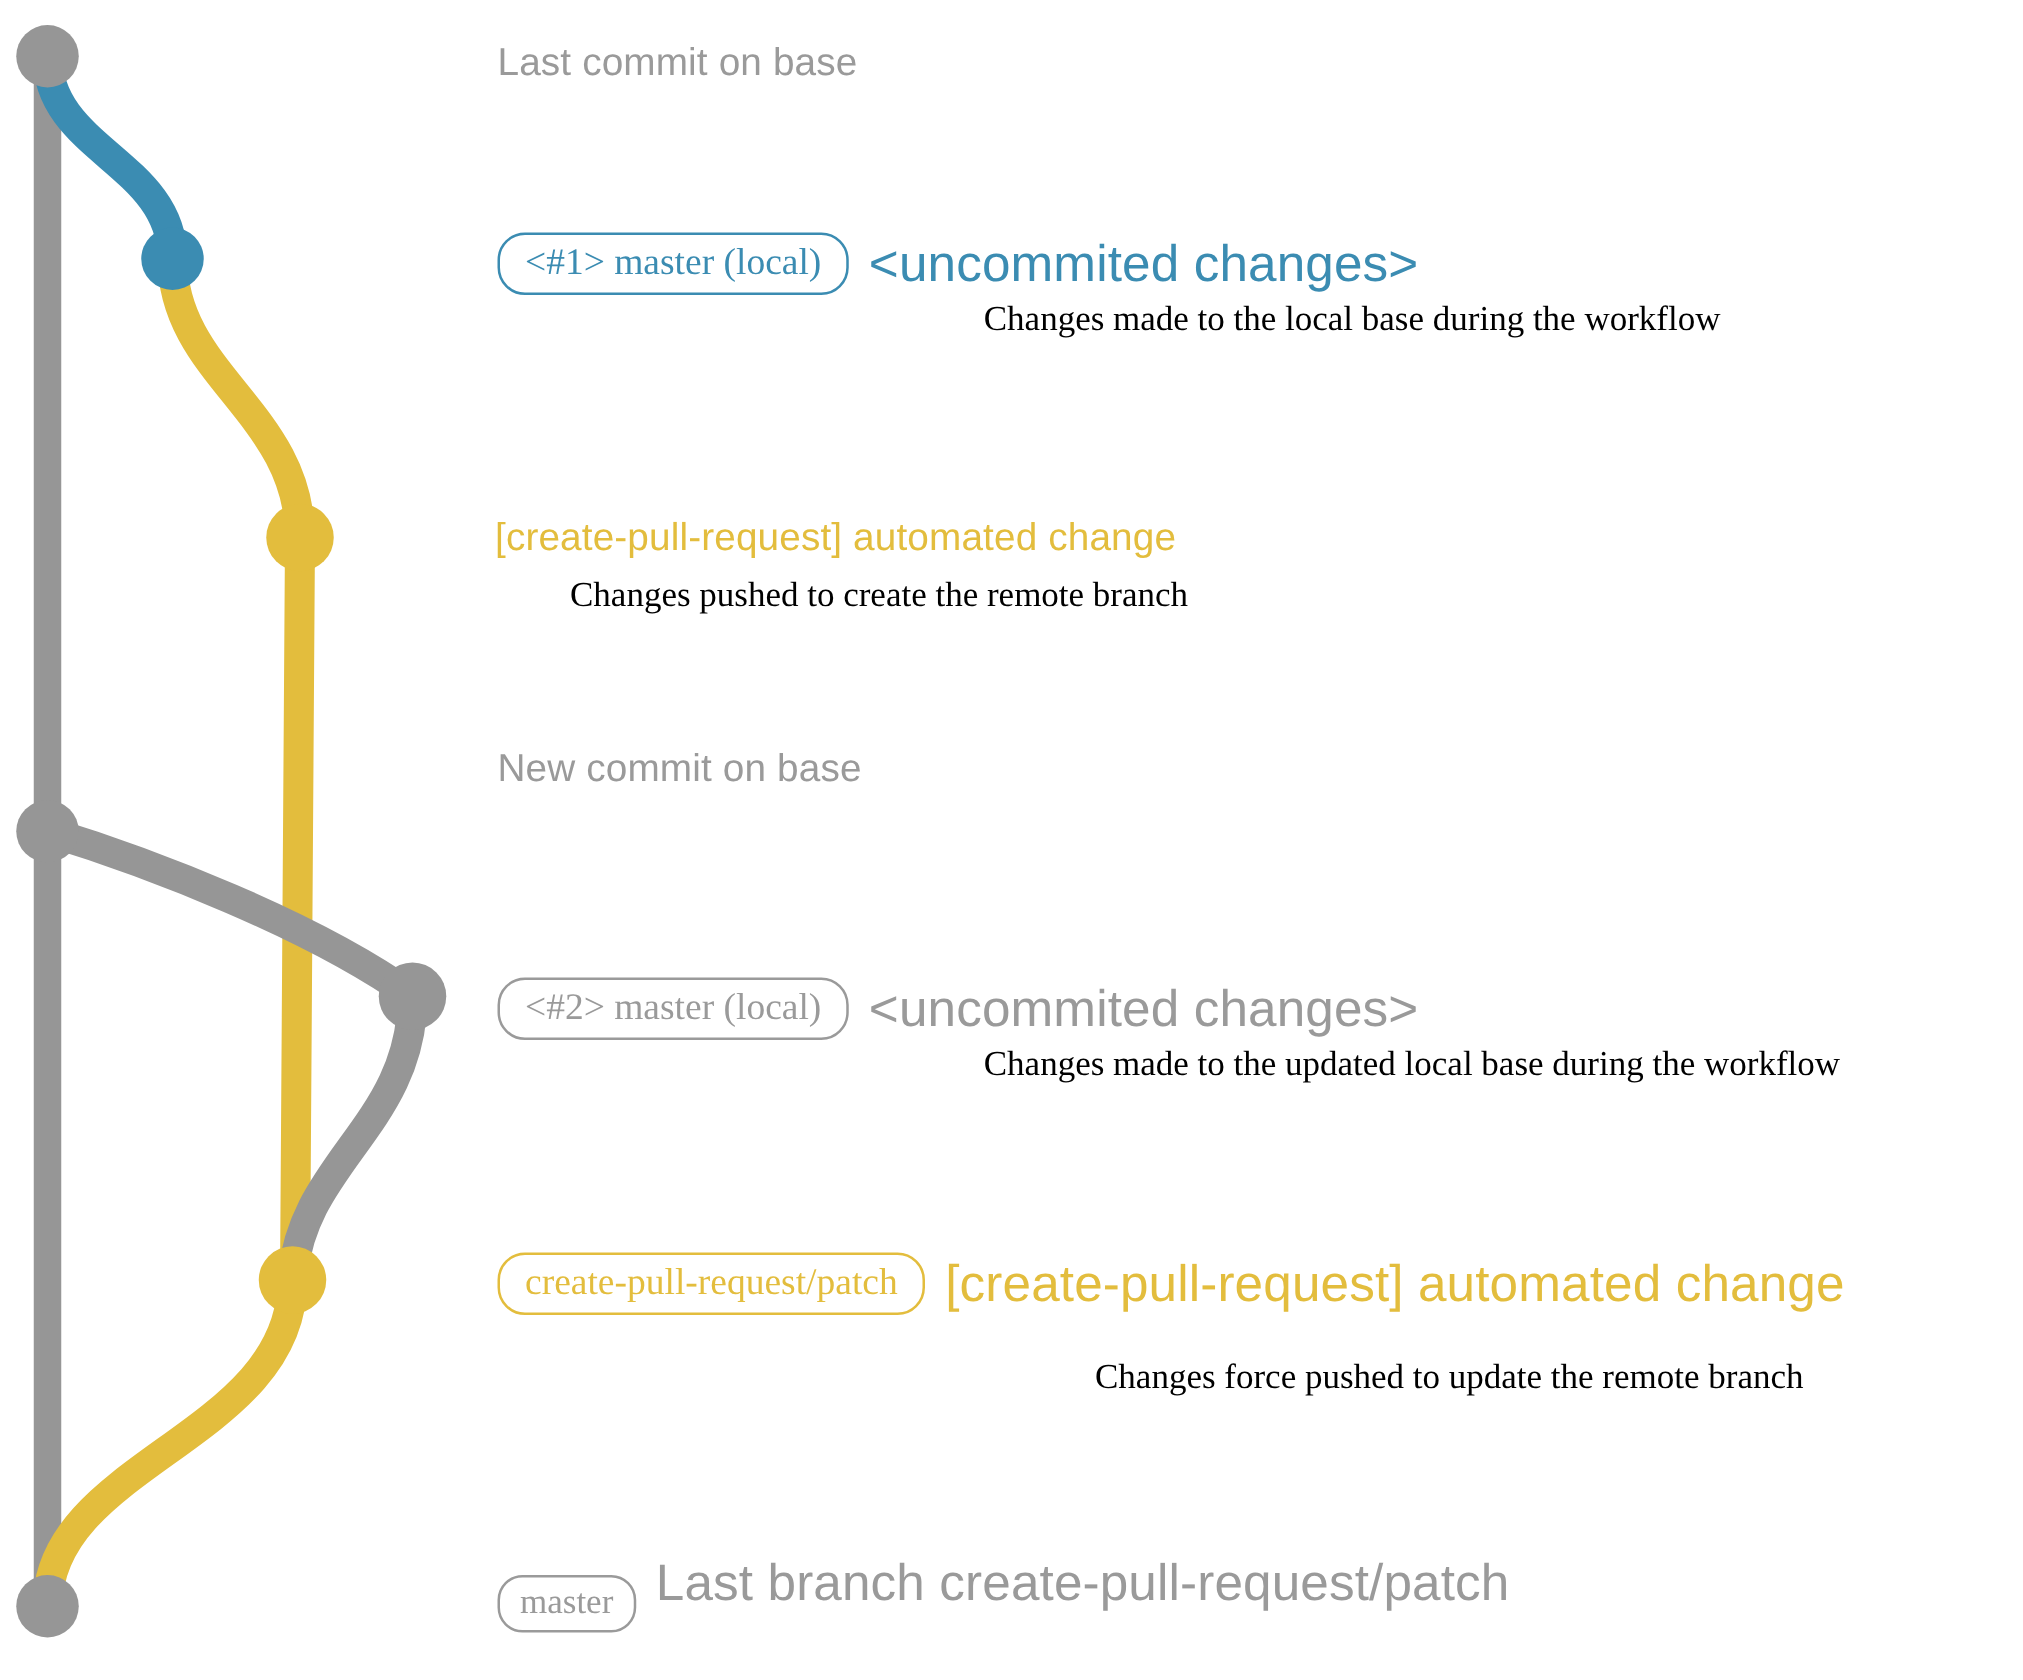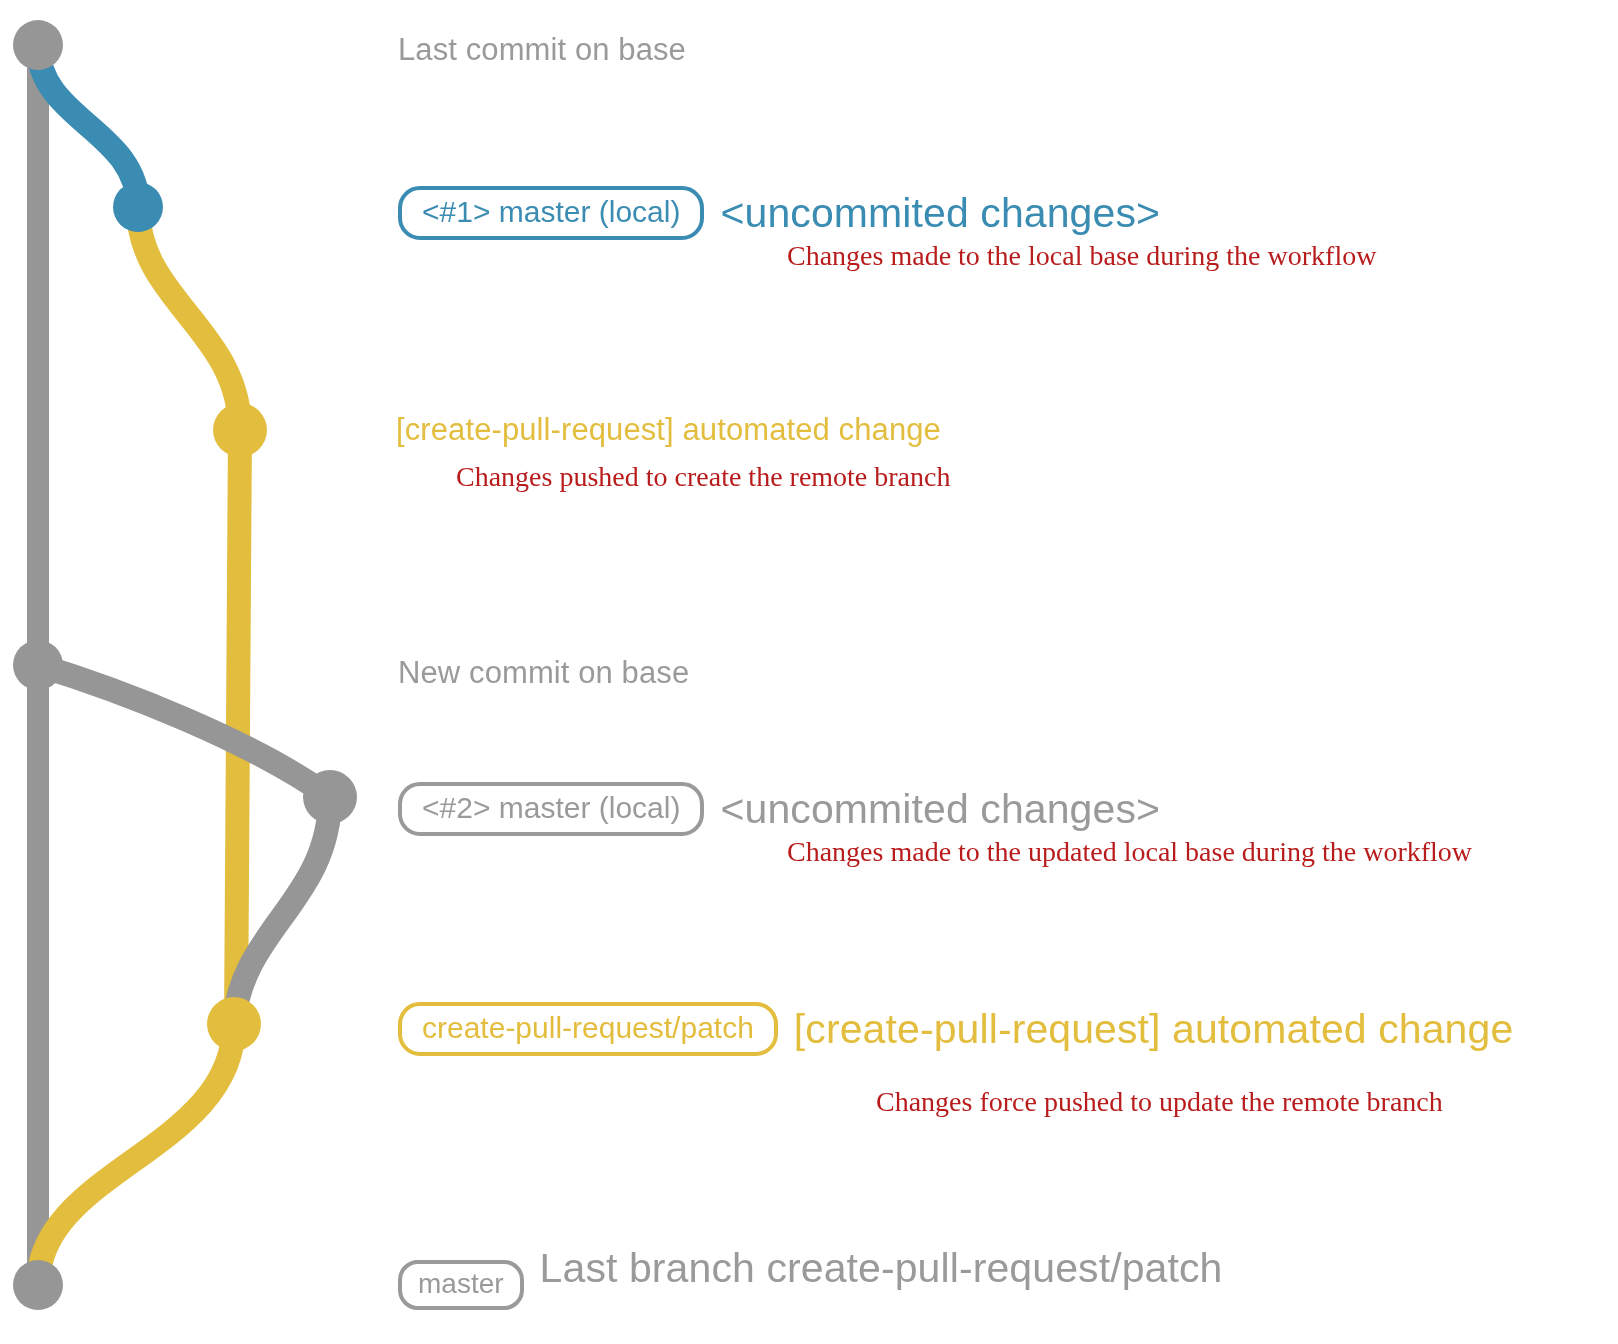--- a/index.html
+++ b/index.html
@@ -38,27 +38,28 @@
   }
 
   .plain-label {
     font-size: 31px;
     color: #9a9a9a;
     letter-spacing: 0.1px;
   }
 
   .badge {
     display: inline-block;
-    border: 4px solid #0ea5e9;
+    border: 2px solid #0ea5e9;
     border-radius: 22px;
     padding: 7px 20px 9px 20px;
     font-size: 30px;
     line-height: 1;
     color: #9a9a9a;
     background: #ffffff;
+    font-family: Liberation Serif, serif;
   }
   .badge.blue  { border-color: #3b8cb2; color: #3b8cb2; }
   .badge.gold  { border-color: #e3bd3d; color: #e3bd3d; }
   .badge.gray  { border-color: #9a9a9a; color: #9a9a9a; }
 
   .badge.small {
     font-size: 28px;
     padding: 6px 16px 8px 16px;
     border-radius: 20px;
     margin-top: 34px;
@@ -76,21 +77,21 @@
   .subject-standalone {
     font-size: 31px;
     letter-spacing: 0.1px;
   }
   .subject-standalone.gold { color: #e3bd3d; }
 
   .desc {
     position: absolute;
     font-family: "Liberation Serif", serif;
     font-size: 28px;
-    color: #b91c1c;
+    color: #000000;
     white-space: nowrap;
   }
 </style>
 </head>
 <body>
 
 <div id="stage">
 
   <svg id="graph-svg" viewBox="0 0 1618 1344" xmlns="http://www.w3.org/2000/svg">
 
@@ -125,21 +126,21 @@
     <span class="badge blue">&lt;#1&gt; master (local)</span>
     <span class="subject blue">&lt;uncommited changes&gt;</span>
   </div>
   <div class="desc" style="left:787px; top:240px;">Changes made to the local base during the workflow</div>
 
   <div class="row" style="left:396px; top:412px;">
     <span class="subject-standalone gold">[create-pull-request] automated change</span>
   </div>
   <div class="desc" style="left:428px; top:461px;margin-left:28px;">Changes pushed to create the remote branch</div>
 
-  <div class="row" style="left:398px; top:655px;">
+  <div class="row" style="left:398px; top:597px;">
     <span class="plain-label">New commit on base</span>
   </div>
 
   <div class="row" style="left:398px; top:782px;">
     <span class="badge gray">&lt;#2&gt; master (local)</span>
     <span class="subject gray">&lt;uncommited changes&gt;</span>
   </div>
   <div class="desc" style="left:787px; top:836px;">Changes made to the updated local base during the workflow</div>
 
   <div class="row" style="left:398px; top:1002px;">

